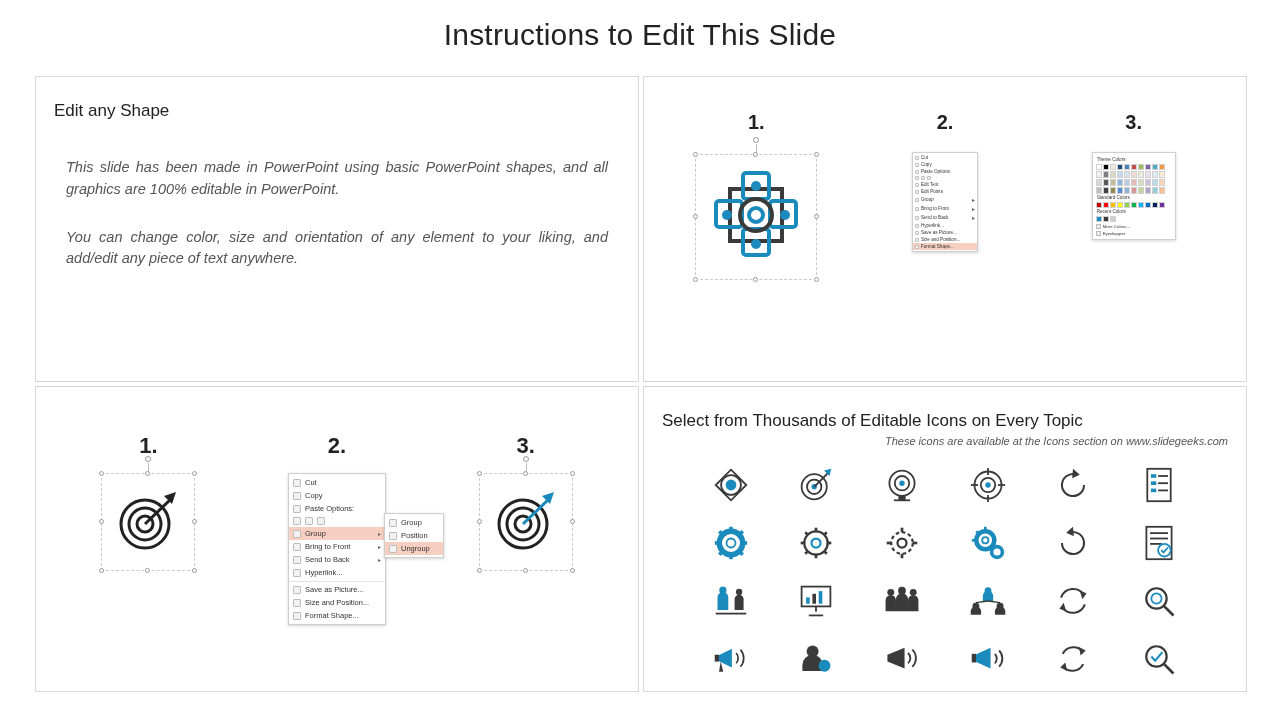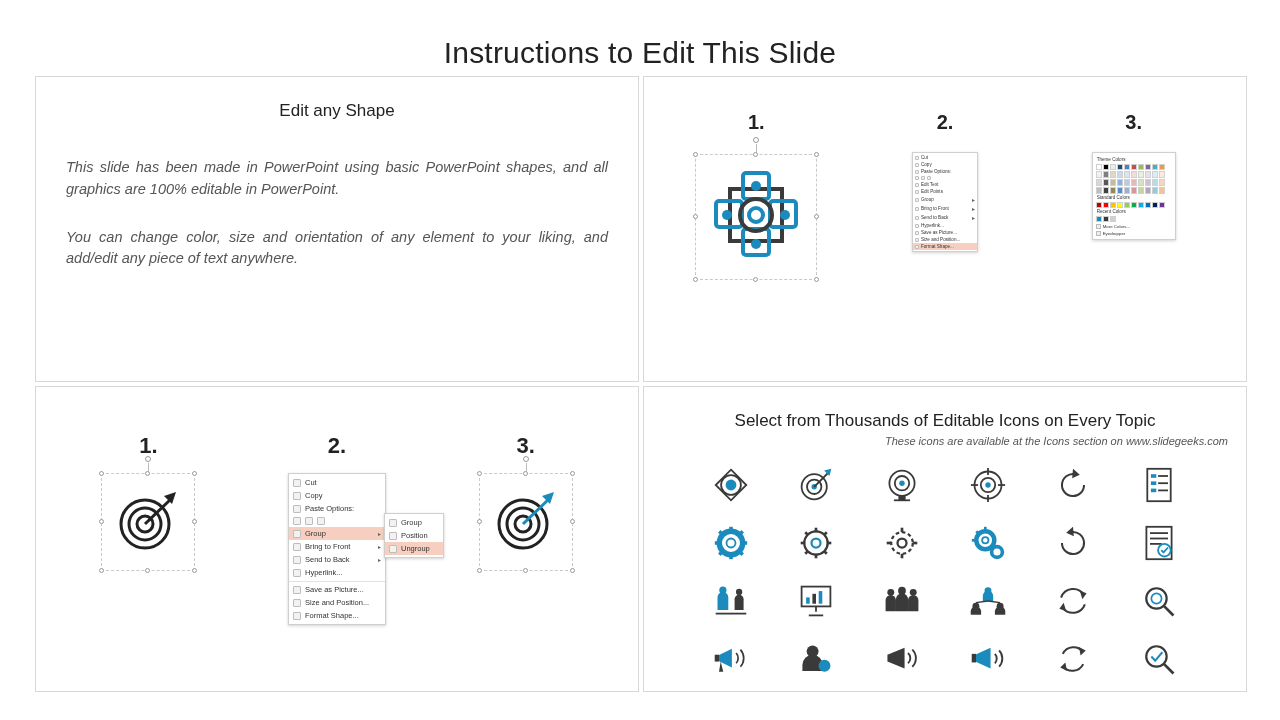--- a/index.html
+++ b/index.html
@@ -14,40 +14,39 @@
   .slide {
     position: relative;
     width: 1280px; height: 720px;
     background: #fff;
   }
   .slide-title {
     text-align: center;
     font-size: 30px;
     font-weight: 400;
     color: #222;
-    padding-top: 36px;
+    padding-top: 18px;
     letter-spacing: .2px;
   }
   .grid {
     position: absolute;
     top: 76px; left: 35px;
     width: 1212px; height: 620px;
     display: grid;
     grid-template-columns: 604px 604px;
     grid-template-rows: 306px 306px;
     gap: 4px;
   }
   .cell {
     border: 1px solid #d8d8d8;
     background: #fff;
     position: relative;
     padding: 16px 18px;
   }
   .cell-title {
-    text-align: center;
     font-size: 17px;
     font-weight: 400;
     color: #222;
     margin: 8px 0 4px;
   }
   .cell-sub {
     text-align: right;
     font-size: 11px;
     font-style: italic;
     color: #555;

